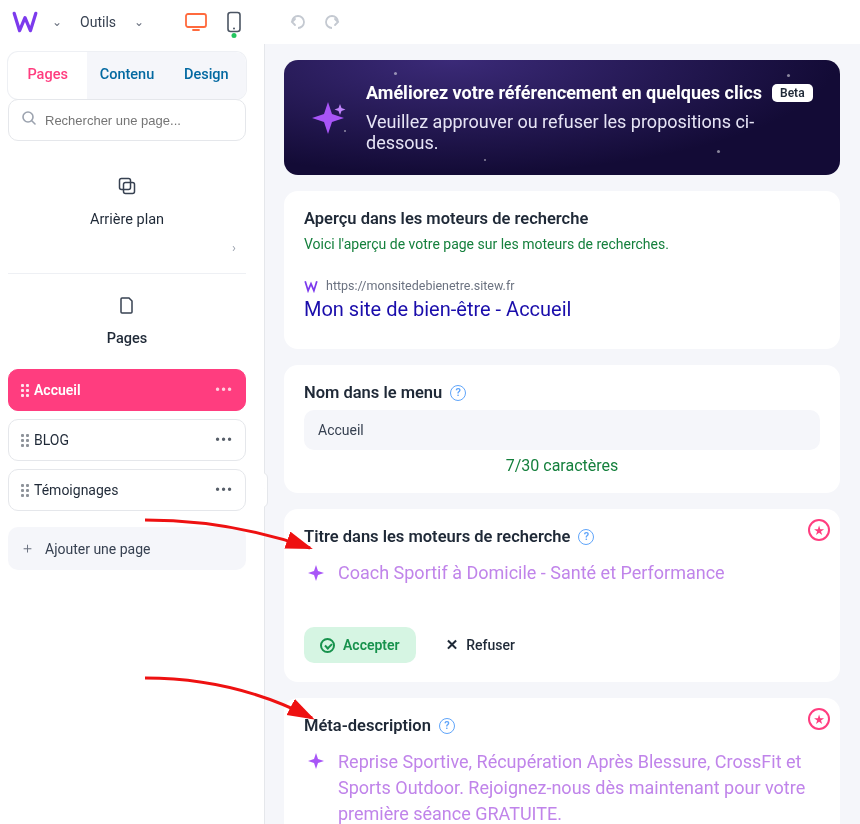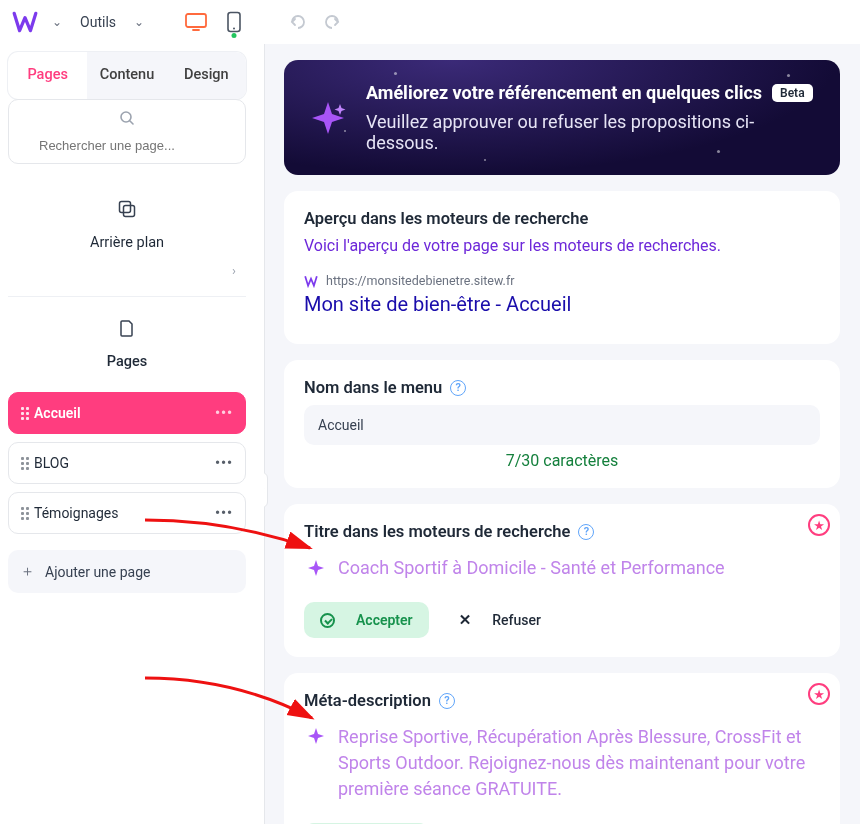--- a/index.html
+++ b/index.html
@@ -11,29 +11,29 @@
 .tools-label { font-size: 14px; color: #374151; padding: 0 4px; cursor: pointer; }
 .vp-icon { display: inline-flex; align-items: center; justify-content: center; width: 28px; height: 24px; }
 .vp-desktop svg rect { stroke: #ff6a3d; }
 .vp-desktop { position: relative; }
 .vp-mobile { position: relative; }
 .vp-dot { position: absolute; bottom: -4px; left: 50%; transform: translateX(-50%); width: 5px; height: 5px; border-radius: 50%; background: #22c55e; }
 .undo-redo { margin-left: 30px; display: flex; gap: 14px; color: #c4c9d1; }
 .undo-redo svg { display: block; }
 
 .sidebar { position: absolute; left: 0; top: 44px; width: 254px; bottom: 0; background: #fff; padding: 8px; }
-.tab { flex: 1; text-align: center; padding: 14px 6px; font-size: 14.5px; font-weight: 500; color: #404040; cursor: pointer; }
+.tab { flex: 1; text-align: center; padding: 14px 6px; font-size: 14.5px; font-weight: 500; color: #0369a1; cursor: pointer; }
 .tab.active { color: #ff3d7f; border-bottom: 2px solid transparent; position: relative; }
 .tab-wrap { background: #fff; border-radius: 10px; box-shadow: 0 0 0 1px #eef0f4; overflow: hidden; }
 .tab.active::after { content: ""; position: absolute; left: 10px; right: 10px; bottom: 0; height: 2px; background: transparent;}
 .tab:not(.active) { background: #f5f6fa; }
 .tab:first-child { border-top-left-radius: 10px; }
 .tab:last-child { border-top-right-radius: 10px; }
 
-.search-box { display: flex; align-items: center; gap: 8px; background: #fff; border: 1px solid #e5e7eb; border-radius: 10px; padding: 10px 12px; margin-bottom: 22px; flex-direction: column; }
+.search-box { display: flex; align-items: center; gap: 8px; background: #fff; border: 1px solid #e5e7eb; border-radius: 10px; padding: 10px 12px; margin-bottom: 22px; }
 .search-box input { border: none; outline: none; flex: 1; font-size: 13px; color: #6b7280; background: transparent; }
 
 .side-section { margin-bottom: 8px; }
 .side-row { display: flex; align-items: center; gap: 12px; padding: 14px 10px; font-size: 14.5px; color: #1f2937; cursor: pointer; position: relative; flex-direction: column; }
 .side-row .chev-right { margin-left: auto; color: #9ca3af; font-size: 13px; }
 .divider { height: 1px; background: #eef0f4; margin: 4px 0 8px; }
 
 .page-list { display: flex; flex-direction: column; gap: 8px; }
 .page-item { display: flex; align-items: center; gap: 10px; padding: 12px 12px; border-radius: 10px; background: #fff; border: 1px solid #e5e7eb; font-size: 14px; cursor: pointer; }
 .page-item.active { background: #ff3d7f; color: #fff; border-color: #ff3d7f; font-weight: 600; }
@@ -51,41 +51,41 @@
 .banner .spark-lg svg { display: block; }
 .banner-title-row { display: flex; align-items: center; gap: 10px; margin-bottom: 8px; }
 .banner h2 { font-size: 18px; font-weight: 700; }
 .banner .beta { background: #fff; color: #1f2937; font-size: 12px; font-weight: 600; padding: 2px 8px; border-radius: 5px; }
 .banner p { font-size: 18px; color: #e6e4f5; }
 .dots-bg { position: absolute; inset: 0; pointer-events: none; }
 .dots-bg span { position: absolute; width: 3px; height: 3px; background: #fff; border-radius: 50%; opacity: .5; }
 
 .card { background: #fff; border-radius: 14px; padding: 18px 20px; margin-bottom: 16px; position: relative; }
 .card h3 { font-size: 16.5px; font-weight: 600; margin-bottom: 8px; display: flex; align-items: center; gap: 8px; }
-.card .sub { font-size: 16px; color: #6d28d9; margin-bottom: 14px; }
+.card .sub { font-size: 14px; color: #15803d; margin-bottom: 22px; }
 .help-q { display: inline-flex; width: 16px; height: 16px; border: 1.3px solid #60a5fa; color: #60a5fa; border-radius: 50%; align-items: center; justify-content: center; font-size: 11px; font-weight: 600; }
 
 .serp-box { border-radius: 6px; padding: 4px 0 10px; }
 .serp-url-row { display: flex; align-items: center; gap: 8px; font-size: 12.5px; color: #6b7280; margin-bottom: 4px; }
 .serp-url-row .wicon { width: 14px; height: 14px; }
 .serp-title { font-size: 20px; color: #1a0dab; }
 .serp-note { font-style: italic; color: #4b5563; font-size: 14px; margin-top: 20px; }
 
 .input-box { background: #f5f6fa; border-radius: 10px; padding: 12px 14px; font-size: 14px; color: #374151; margin-bottom: 6px; }
 .char-count { text-align: center; font-size: 16px; color: #15803d; }
 
 .star-badge { position: absolute; top: 10px; right: 10px; width: 22px; height: 22px; border: 2px solid #ff3d7f; border-radius: 50%; display: flex; align-items: center; justify-content: center; color: #ff3d7f; font-size: 13px; }
 
 .ai-suggest { display: flex; align-items: center; gap: 12px; background: #fff; border-radius: 10px; padding: 6px 2px 10px; }
 .ai-suggest .txt { color: #c084ea; font-size: 18px; line-height: 1.45; }
 .ai-suggest.multi { align-items: flex-start; }
 .spark-sm svg { display: block; }
 
 .btn-row { display: flex; gap: 14px; margin-top: 10px; align-items: center; }
-.btn { display: inline-flex; align-items: center; gap: 21px; padding: 10px 16px; border-radius: 10px; font-size: 14px; font-weight: 600; cursor: pointer; }
+.btn { display: inline-flex; align-items: center; gap: 8px; padding: 10px 16px; border-radius: 10px; font-size: 14px; font-weight: 600; cursor: pointer; margin-top: 20px; }
 .btn-accept { background: #d6f5e3; color: #17924d; }
 .btn-refuse { background: transparent; color: #1f2937; font-weight: 500; }
 .ic-check { width: 15px; height: 15px; border: 2px solid currentColor; border-radius: 50%; position: relative; }
 .ic-check::after { content: ""; position: absolute; left: 3px; top: 3.2px; width: 5px; height: 3px; border-left: 2px solid currentColor; border-bottom: 2px solid currentColor; transform: rotate(-45deg); }
 .ic-x { font-size: 15px; font-weight: 700; color: #1f2937; }
 
 .arrow { position: absolute; pointer-events: none; z-index: 50; }
 .arrow svg { display: block; }
 </style>
 </head>

